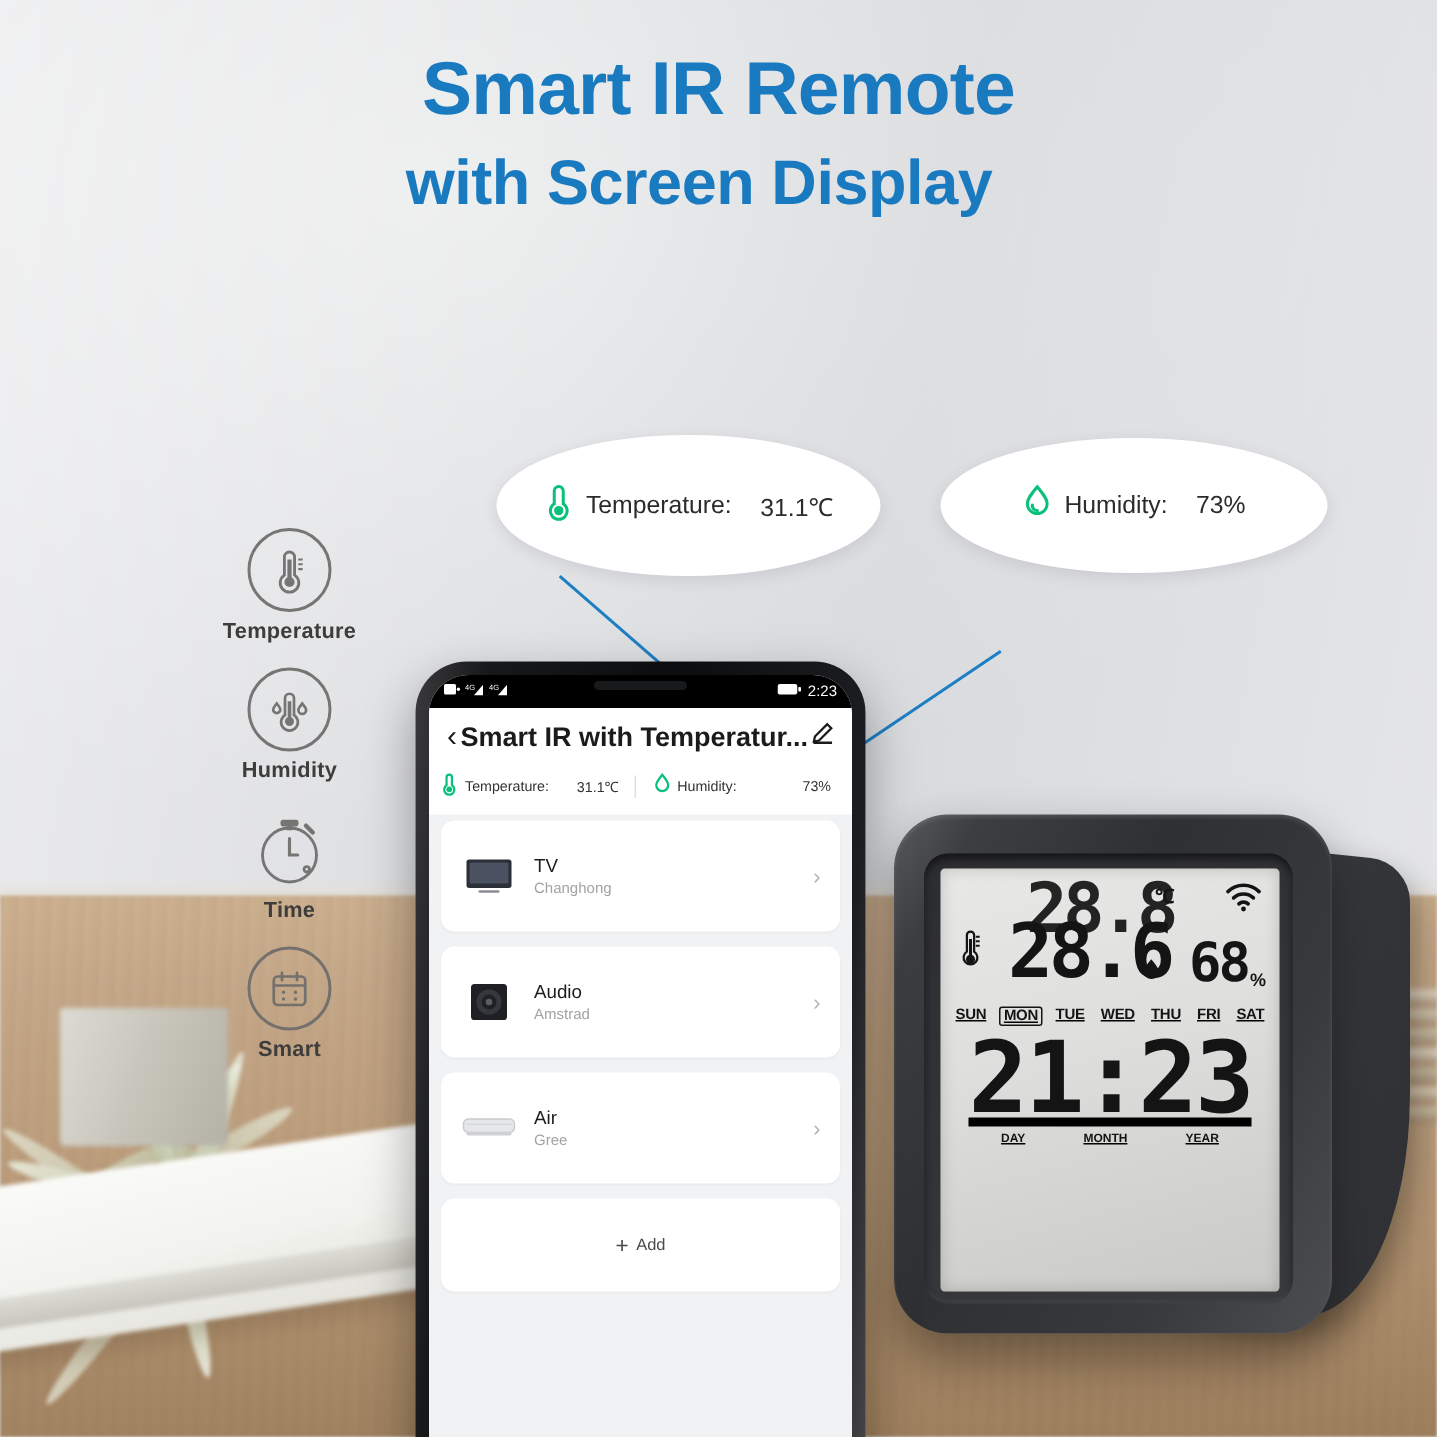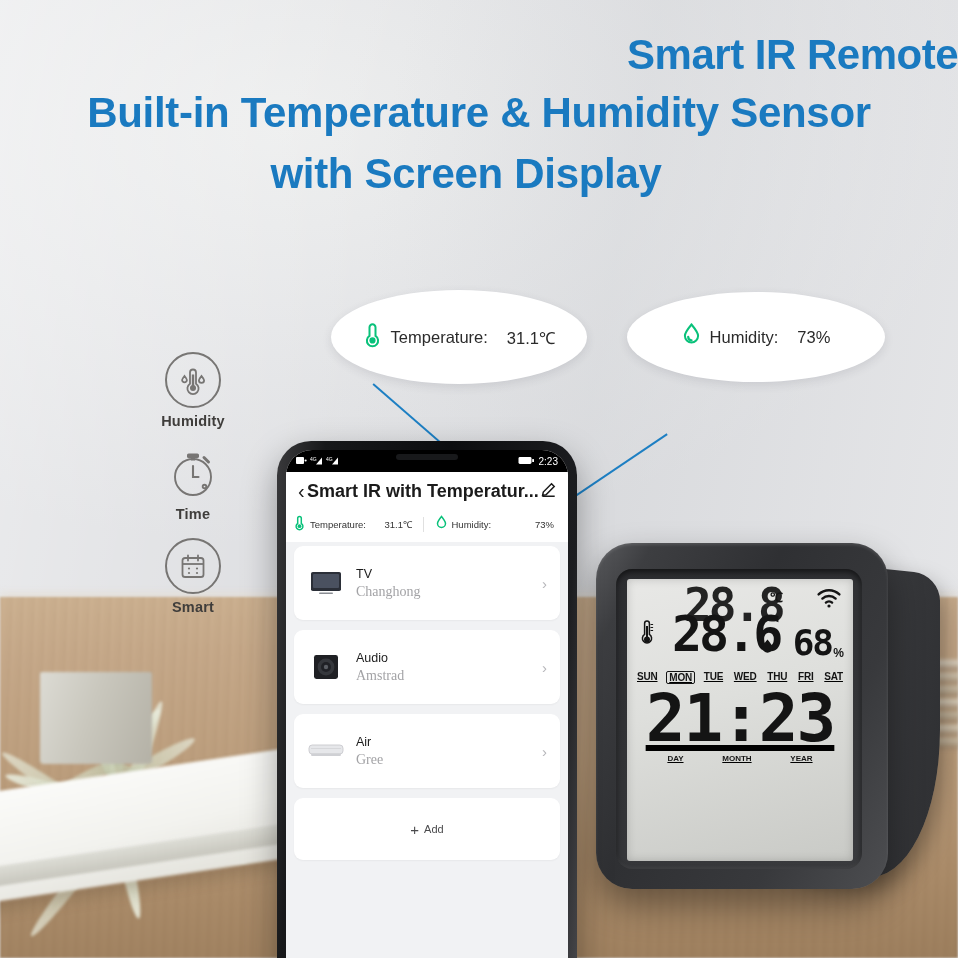--- a/index.html
+++ b/index.html
@@ -87,25 +87,24 @@
   .book { position: absolute; left: 0; width: 120px; height: 11px; border-radius: 2px; }
 
   
   .headline {
     position: absolute;
     left: 0; top: 32px; width: 958px;
     text-align: center;
     z-index: 30;
   }
   .h-title {
-    font-size: 42px;
+    font-size: 50px;
     font-weight: bold;
     letter-spacing: -0.5px;
     line-height: 1.08;
-    text-align: right;
   }
   .h-sub {
     font-size: 42px;
     font-weight: bold;
     line-height: 1.45;
     letter-spacing: -0.3px;
     padding: 6px 14px 0 14px;
   }
   .h-sub-line { display: block; }
   .h-sub-line.l1 { text-align: center; }
@@ -222,21 +221,21 @@
     border-radius: 9px;
     height: 74px;
     margin-bottom: 10px;
     display: flex; align-items: center;
     padding: 0 13px;
     box-shadow: 0 1px 2px rgba(0,0,0,0.045);
   }
   .device-icon { width: 38px; height: 34px; display: flex; align-items: center; justify-content: center; margin-right: 11px; }
   .device-text { display: flex; flex-direction: column; gap: 3px; }
   .device-name { font-size: 12.5px; color: #1c1c1c; font-weight: 500; }
-  .device-brand { font-size: 14px; color: #a3a3a6; font-family: Liberation Serif, serif; }
+  .device-brand { font-size: 10px; color: #a3a3a6; }
   .device-chevron { margin-left: auto; color: #b6b6ba; font-size: 15px; }
   .add-row {
     background: #fff; border-radius: 9px; height: 62px;
     display: flex; align-items: center; justify-content: center;
     gap: 5px; font-size: 11px; color: #4a4a4c;
     box-shadow: 0 1px 2px rgba(0,0,0,0.045);
   }
 
   
   .device {
@@ -386,27 +385,37 @@
       <div class="book" style="top: 26px; background: linear-gradient(rgb(207, 198, 177), rgba(0, 0, 0, 0.12)); left: 0px;"></div>
       <div class="book" style="top: 39px; background: linear-gradient(rgb(227, 221, 205), rgba(0, 0, 0, 0.12)); left: 5px;"></div>
       <div class="book" style="top: 52px; background: linear-gradient(rgb(201, 191, 169), rgba(0, 0, 0, 0.12)); left: 0px;"></div>
       <div class="book" style="top: 65px; background: linear-gradient(rgb(221, 214, 196), rgba(0, 0, 0, 0.12)); left: 5px;"></div>
       <div class="book" style="top: 78px; background: linear-gradient(rgb(205, 195, 173), rgba(0, 0, 0, 0.12)); left: 0px;"></div>
     </div>
 
   <div class="headline">
     <div class="h-title" style="color: rgb(26, 122, 192);">Smart IR Remote</div>
     <div class="h-sub" style="color: rgb(26, 122, 192);">
-      <span class="h-sub-line l1">Built-in Temperature &amp; Humidity Sensor</span>
       <span class="h-sub-line l2">with Screen Display</span>
     </div>
   </div>
 
   <div class="features">
 
+    <div class="feature">
+      <div class="feature-circle">
+        <svg width="30" height="34" viewBox="0 0 30 34" fill="none" stroke="#6e6c6a" stroke-width="1.9">
+          <path d="M15 5a3.4 3.4 0 0 1 3.4 3.4v12a6.2 6.2 0 1 1-6.8 0v-12A3.4 3.4 0 0 1 15 5z"></path>
+          <circle cx="15" cy="25" r="3.4" fill="#6e6c6a" stroke="none"></circle>
+          <rect x="13.6" y="10" width="2.8" height="13" fill="#6e6c6a" stroke="none"></rect>
+          <path d="M20.8 10h3M20.8 13.2h3M20.8 16.4h3" stroke-width="1.4"></path>
+        </svg>
+      </div>
+      <div class="feature-label">Temperature</div>
+    </div>
 
     <div class="feature">
       <div class="feature-circle">
         <svg width="32" height="32" viewBox="0 0 32 32" fill="none" stroke="#6e6c6a" stroke-width="1.8">
           <path d="M16 5.5a3 3 0 0 1 3 3v11.2a5.6 5.6 0 1 1-6 0V8.5a3 3 0 0 1 3-3z"></path>
           <circle cx="16" cy="24" r="3" fill="#6e6c6a" stroke="none"></circle>
           <rect x="14.8" y="10.5" width="2.4" height="12" fill="#6e6c6a" stroke="none"></rect>
           <path d="M7.5 12c1.6 2 2.4 3 2.4 4a2.4 2.4 0 1 1-4.8 0c0-1 .8-2 2.4-4z"></path>
           <path d="M24.5 12c1.7 2.1 2.6 3.2 2.6 4.3a2.6 2.6 0 1 1-5.2 0c0-1.1.9-2.2 2.6-4.3z"></path>
         </svg>

